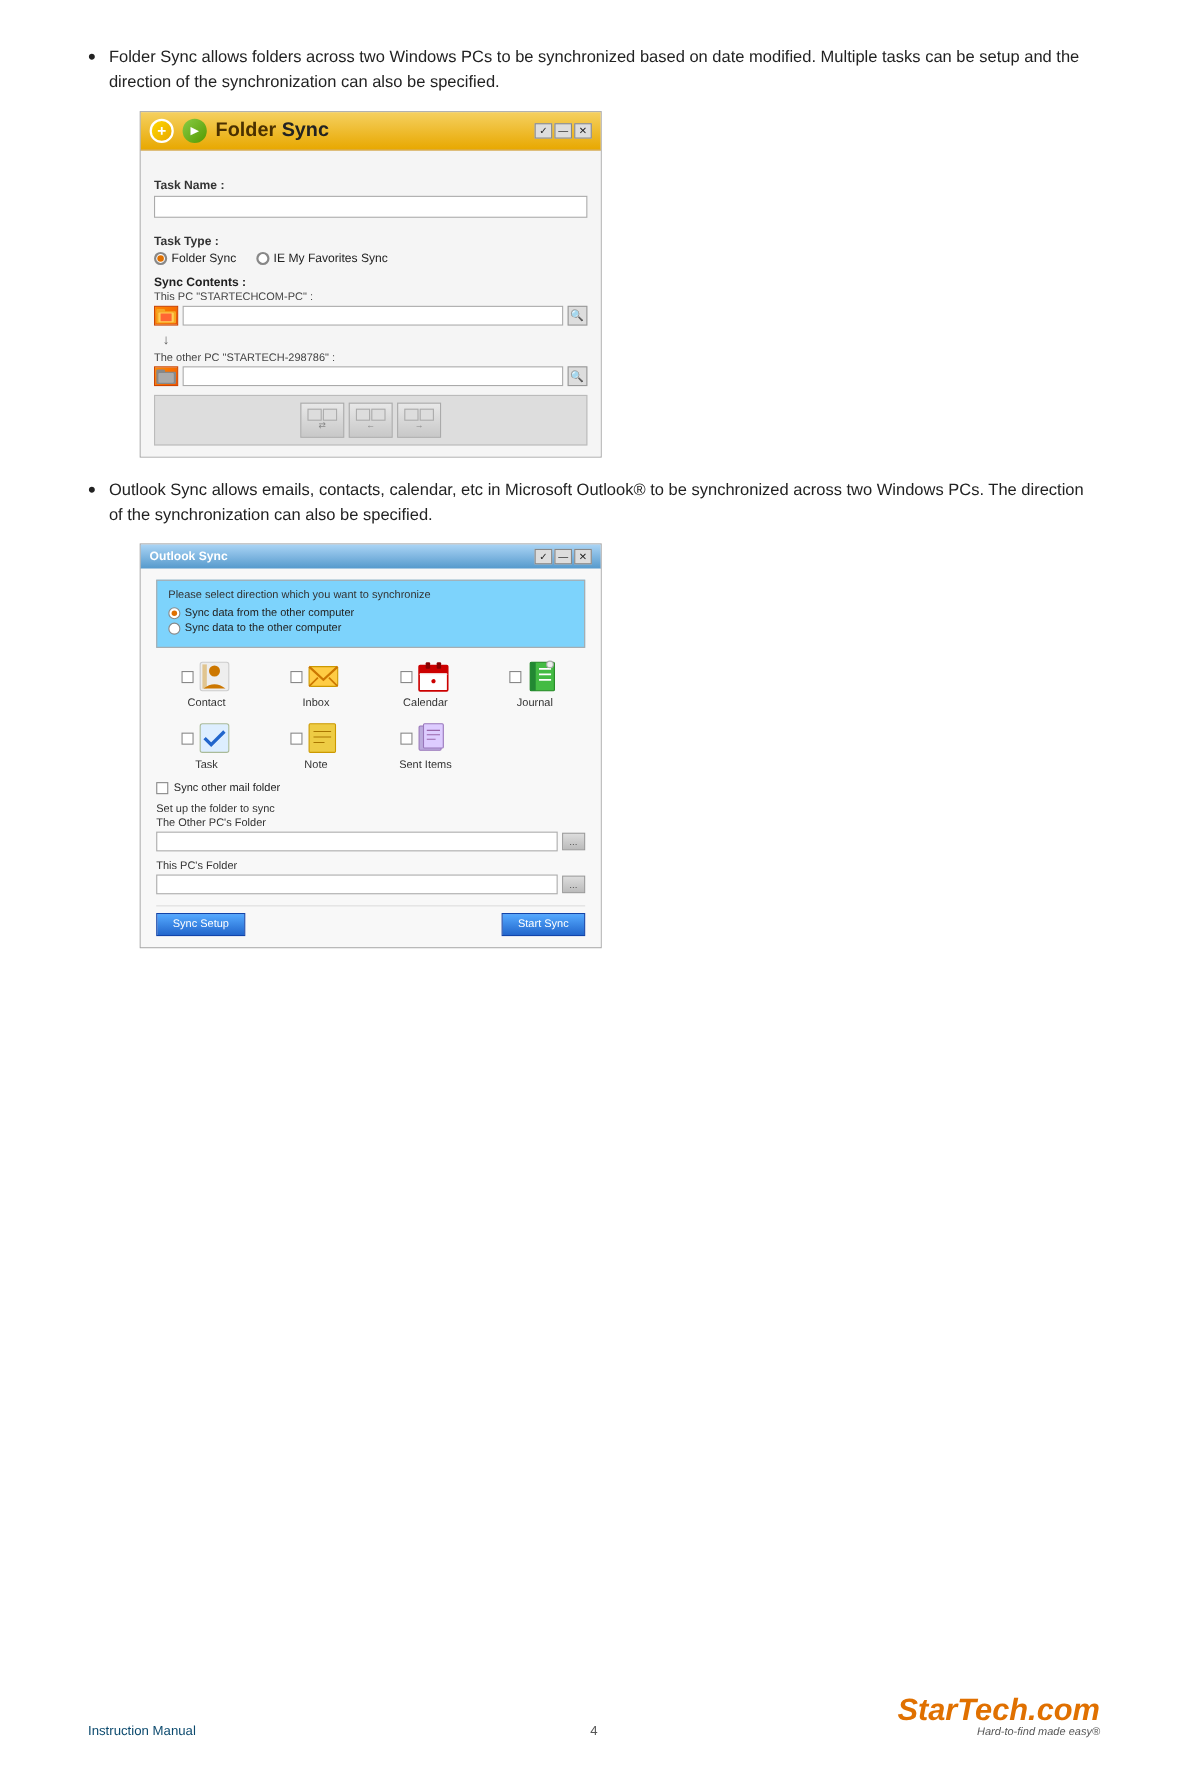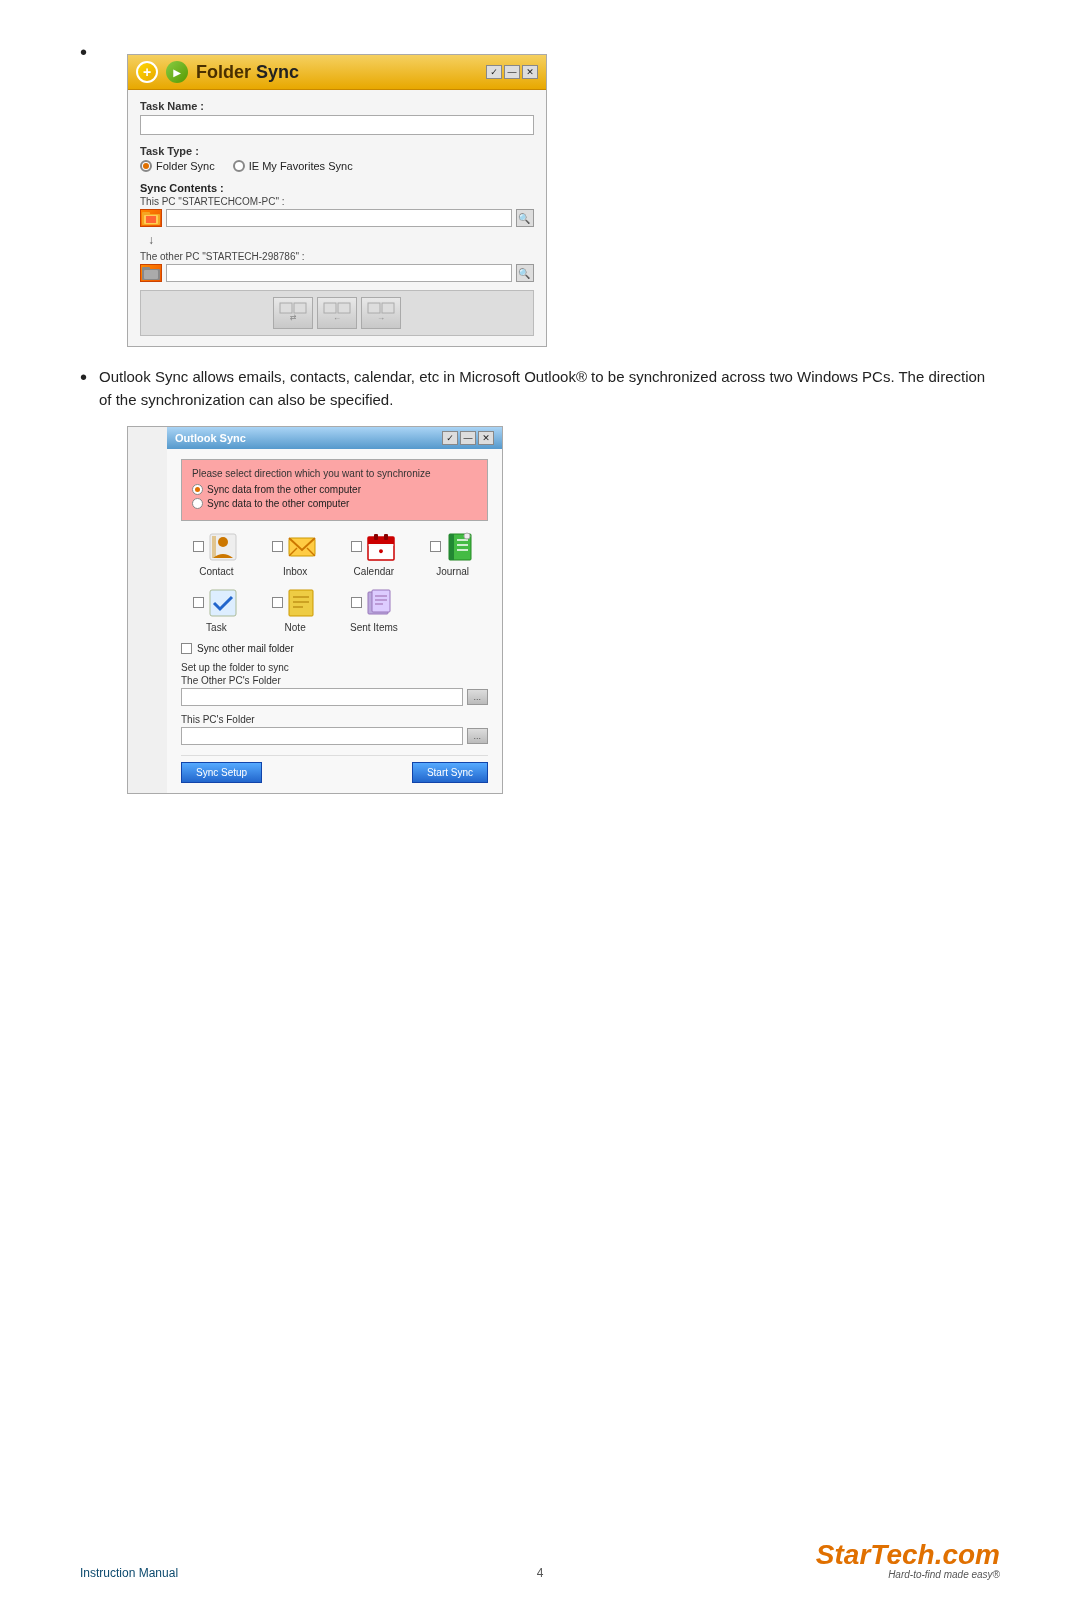--- a/index.html
+++ b/index.html
@@ -132,20 +132,21 @@
     .fs-body {
       padding: 10px 12px;
       background: #f5f5f5;
     }
 
     .fs-label {
       font-size: 11px;
       font-weight: bold;
       color: #333;
       margin-bottom: 3px;
+      margin-top: 16px;
     }
 
     .fs-input {
       width: 100%;
       height: 20px;
       background: #fff;
       border: 1px solid #aaa;
       margin-bottom: 10px;
     }
 
@@ -251,26 +252,25 @@
       background: linear-gradient(to bottom, #e8e8e8, #c8c8c8);
       border: 1px solid #aaa;
       display: flex;
       align-items: center;
       justify-content: center;
       font-size: 14px;
     }
 
     
     .outlook-sync-window {
-      width: 376px;
+      width: 420px;
       background: #f0f0f0;
       border: 1px solid #aaa;
       font-size: 11px;
       color: #222;
-      padding-left: 39px;
     }
 
     .os-titlebar {
       background: linear-gradient(to bottom, #aad4f5, #5599cc);
       padding: 4px 8px;
       display: flex;
       align-items: center;
       justify-content: space-between;
     }
 
@@ -298,21 +298,21 @@
 
     .os-body {
       padding: 10px 14px;
       background: #f8f8f8;
     }
 
     .os-direction-box {
       border: 1px solid #aaa;
       padding: 8px 10px;
       margin-bottom: 10px;
-      background: #fca5a5;
+      background: #7dd3fc;
     }
 
     .os-direction-label {
       font-size: 10px;
       color: #333;
       margin-bottom: 5px;
     }
 
     .os-radio-item {
       display: flex;
@@ -514,20 +514,21 @@
       margin-top: 14px;
       margin-left: 28px;
     }
   </style>
 </head>
 <body>
 
 <div class="bullet-row">
   <span class="bullet-dot">•</span>
   <div style="flex:1;">
+    <span class="bullet-text">Folder Sync allows folders across two Windows PCs to be synchronized based on date modified.  Multiple tasks can be setup and the direction of the synchronization can also be specified.</span>
 
     
     <div class="folder-sync-outer">
       <div class="folder-sync-window">
 
         <div class="fs-titlebar">
           <div class="fs-title-left">
             <div class="fs-icon-circle">+</div>
             <div class="fs-play-btn">▶</div>
             <span class="fs-title-text">

